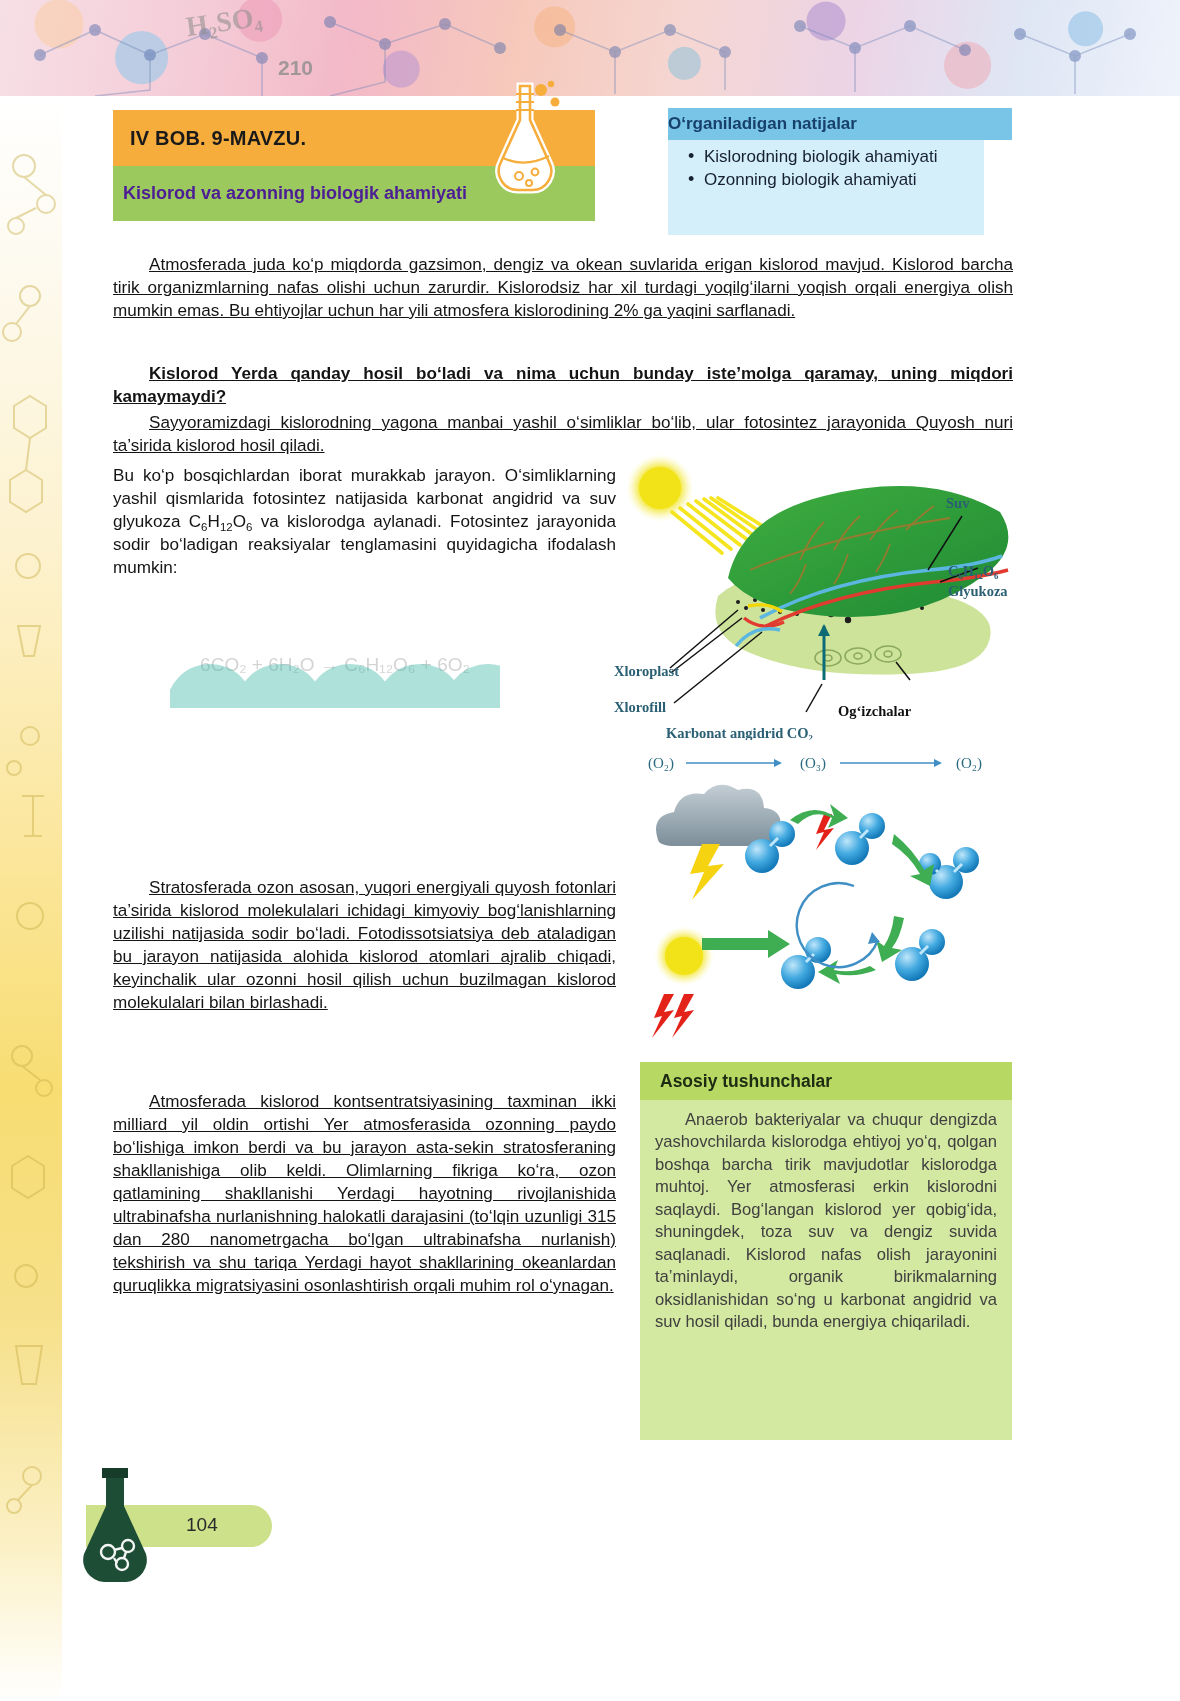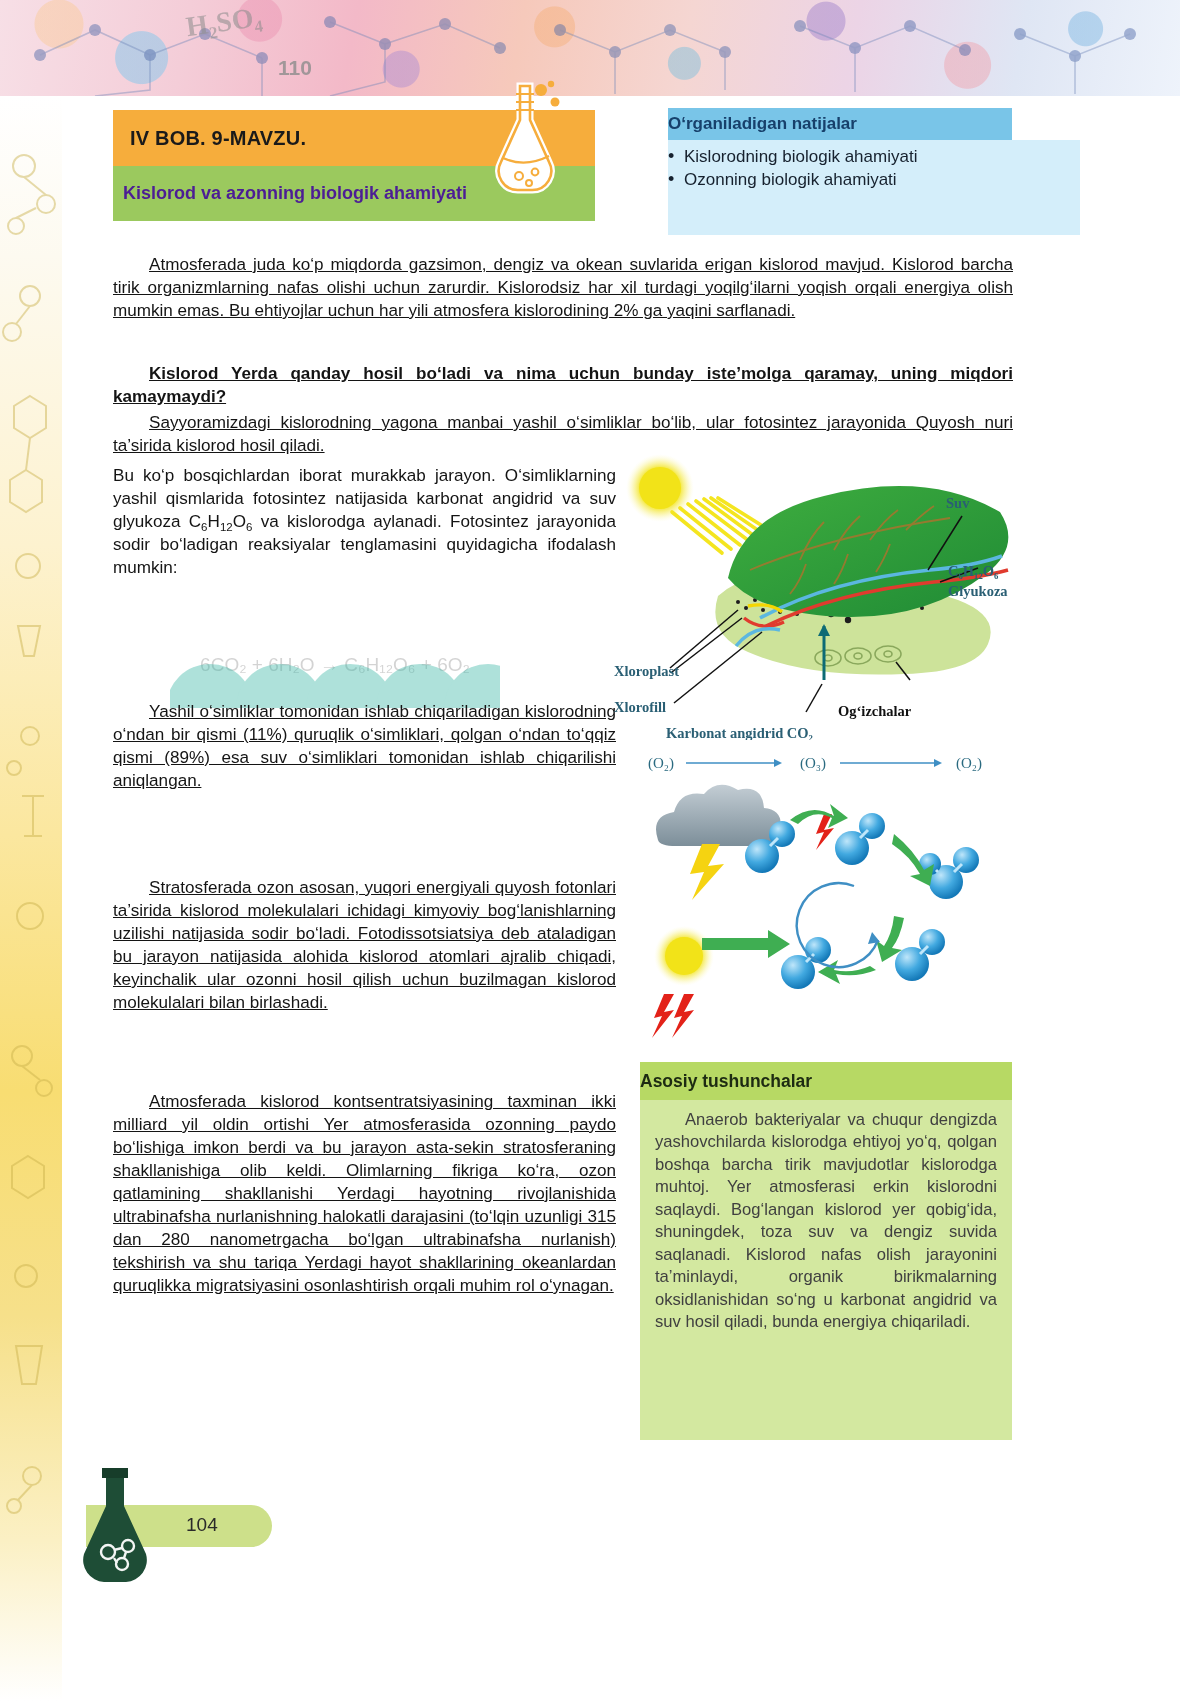--- a/index.html
+++ b/index.html
@@ -94,23 +94,23 @@
     position: absolute; left: 668px; top: 108px;
     width: 344px; height: 32px;
     background: #79c5e8;
     display: flex; align-items: center; justify-content: flex-start;
   }
   .hdr-blue-bar span {
     font-size: 17px; font-weight: 700; color: #17406b;
   }
   .hdr-blue-body {
     position: absolute; left: 668px; top: 140px;
-    width: 412px; height: 95px;
+    width: 316px; height: 95px;
     background: #d4eefa;
-    padding: 6px 12px 0 0;
+    padding: 6px 12px 0 20px;
   }
   .hdr-blue-body li {
     list-style: none;
     font-size: 17px; color: #16212e;
     line-height: 1.30;
     padding-left: 16px; position: relative;
     margin-bottom: 1px;
   }
   .hdr-blue-body li::before {
     content: "•"; position: absolute; left: 0; top: -1px;
@@ -165,21 +165,21 @@
   .fig-ozone { position: absolute; left: 640px; top: 748px;  width: 375px; height: 290px; }
 
   
   .concept-box {
     position: absolute; left: 640px; top: 1062px;
     width: 372px; height: 378px;
     background: #d3e8a0;
   }
   .concept-head {
     height: 38px; background: #b7d964;
-    display: flex; align-items: center; padding-left: 0;
+    display: flex; align-items: center; padding-left: 20px;
   }
   .concept-head span { font-size: 17.5px; font-weight: 700; color: #1d2b12; }
   .concept-body {
     padding: 9px 15px 10px 15px;
     font-size: 16.6px; line-height: 1.355; color: #404040;
     text-align: justify; text-indent: 30px;
   }
 
   
   .footer-pill {
@@ -230,21 +230,21 @@
           <circle cx="800" cy="26" r="6"></circle>
         <circle cx="855" cy="48" r="6"></circle>
           <circle cx="910" cy="26" r="6"></circle>
           <circle cx="965" cy="50" r="6"></circle>
         <circle cx="1020" cy="34" r="6"></circle>
           <circle cx="1075" cy="56" r="6"></circle>
           <circle cx="1130" cy="34" r="6"></circle>
       </g>
     </svg>
     <div class="banner-flask">H₂SO₄</div>
-    <div class="banner-250">110</div>
+    <div class="banner-250">210</div>
   </div>
 
   <div class="left-edge"></div>
   <svg class="left-deco" viewBox="0 0 64 1605">
     <g stroke="#c9b04a" stroke-width="2" fill="none">
       <circle cx="24" cy="70" r="11"></circle>
         <circle cx="46" cy="108" r="9"></circle>
         <circle cx="16" cy="130" r="8"></circle>
       <path d="M24 81 L46 99 M16 122 L36 112"></path>
       <circle cx="30" cy="200" r="10"></circle>
@@ -313,21 +313,20 @@
       <g fill="#3fb8a8" opacity=".42">
         <circle cx="40" cy="46" r="44"></circle>
         <circle cx="110" cy="46" r="44"></circle>
         <circle cx="180" cy="46" r="44"></circle>
         <circle cx="250" cy="46" r="44"></circle>
         <circle cx="318" cy="46" r="44"></circle>
       </g>
     </svg>
   </div>
 
-  <div class="col-left p5 txt indent">Yashil o‘simliklar tomonidan ishlab chiqariladigan kislorodning o‘ndan bir qismi (11%) quruqlik o‘simliklari, qolgan o‘ndan to‘qqiz qismi (89%) esa suv o‘simliklari tomonidan ishlab chiqarilishi aniqlangan.</div>
   <div class="col-left p7 txt indent">Stratosferada ozon asosan, yuqori energiyali quyosh fotonlari ta’sirida kislorod molekulalari ichidagi kimyoviy bog‘lanishlarning uzilishi natijasida sodir bo‘ladi. Fotodissotsiatsiya deb ataladigan bu jarayon natijasida alohida kislorod atomlari ajralib chiqadi, keyinchalik ular ozonni hosil qilish uchun buzilmagan kislorod molekulalari bilan birlashadi.</div>
   <div class="col-left p8 txt indent">Atmosferada kislorod kontsentratsiyasining taxminan ikki milliard yil oldin ortishi Yer atmosferasida ozonning paydo bo‘lishiga imkon berdi va bu jarayon asta-sekin stratosferaning shakllanishiga olib keldi. Olimlarning fikriga ko‘ra, ozon qatlamining shakllanishi Yerdagi hayotning rivojlanishida ultrabinafsha nurlanishning halokatli darajasini (to‘lqin uzunligi 315 dan 280 nanometrgacha bo‘lgan ultrabinafsha nurlanish) tekshirish va shu tariqa Yerdagi hayot shakllarining okeanlardan quruqlikka migratsiyasini osonlashtirish orqali muhim rol o‘ynagan.</div>
 
   <svg class="fig-leaf" viewBox="0 0 405 290">
     <defs>
       <radialGradient id="sunGlow" cx="50%" cy="50%" r="50%">
         <stop offset="55%" stop-color="#f2e318" stop-opacity="1"></stop>
         <stop offset="78%" stop-color="#f7ef7a" stop-opacity=".55"></stop>
         <stop offset="100%" stop-color="#fdfbd0" stop-opacity="0"></stop>
       </radialGradient>

